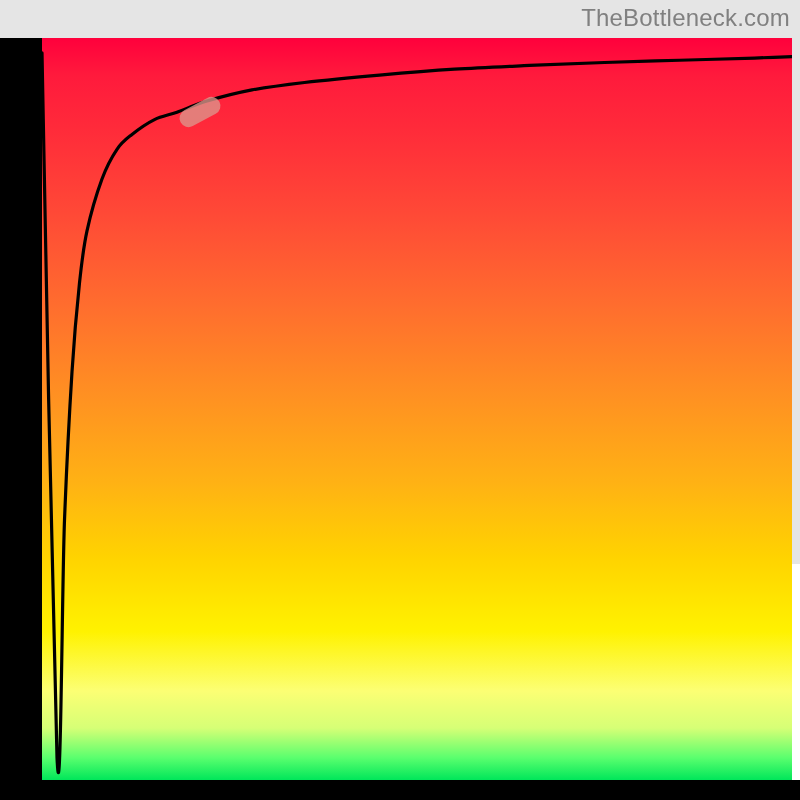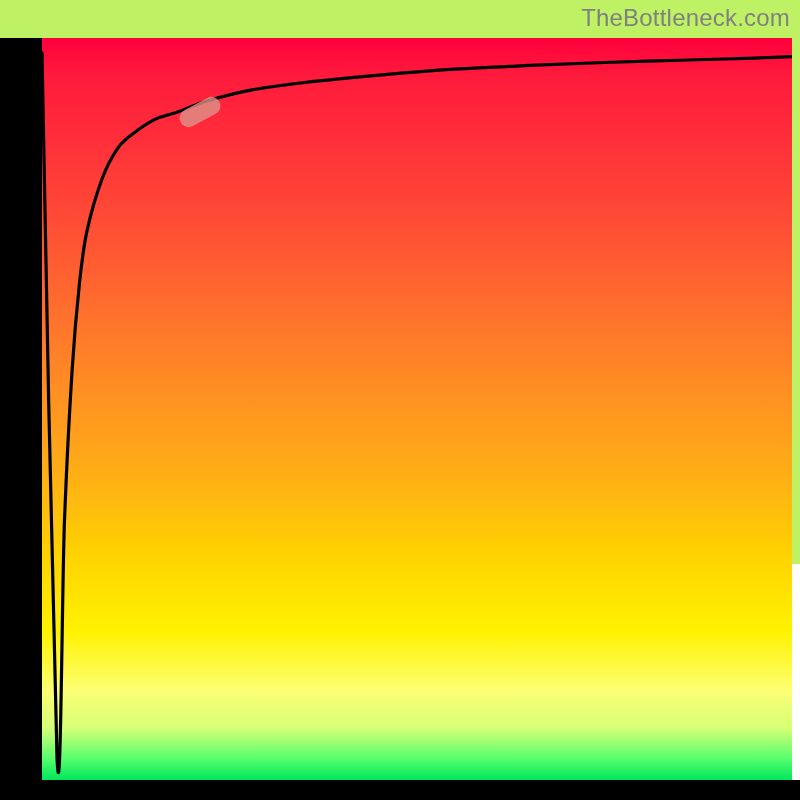--- a/index.html
+++ b/index.html
@@ -1,21 +1,21 @@
 <!DOCTYPE html>
 <html><head>
 <meta charset="utf-8">
 <style>
   * { margin: 0; padding: 0; box-sizing: border-box; }
   html, body { width: 800px; height: 800px; overflow: hidden; background: #fff; }
   .stage {
     position: relative;
     width: 800px;
     height: 564px;
-    background: #bef264;
+    background: #e5e5e5;
   }
   .watermark {
     position: absolute;
     top: 4px;
     right: 10px;
     font-family: Arial, Helvetica, sans-serif;
     font-size: 24px;
     color: #808080;
     letter-spacing: 0.2px;
     font-weight: 400;

